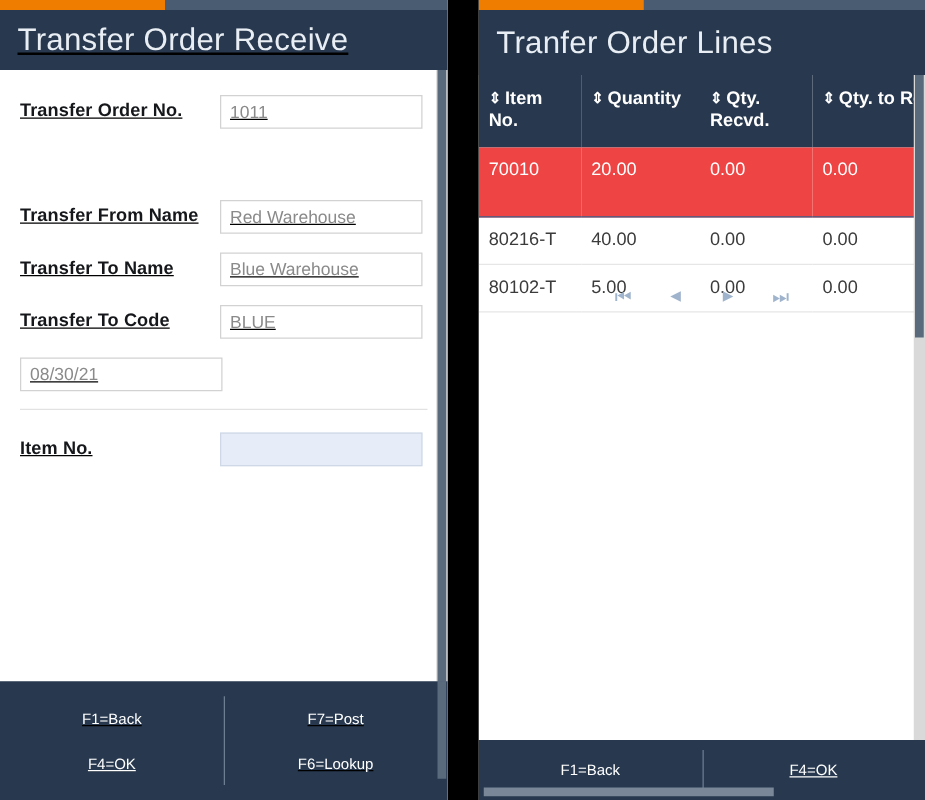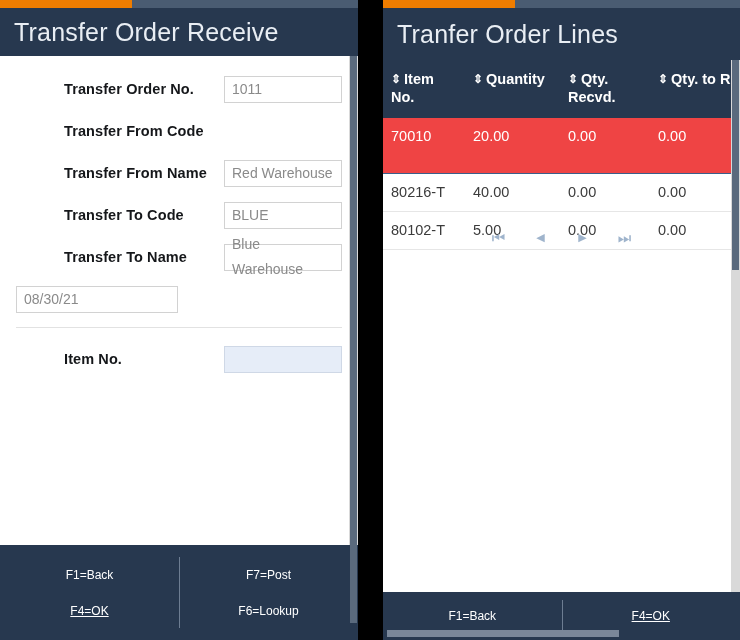--- a/index.html
+++ b/index.html
@@ -18,21 +18,21 @@
   
   .panel {
     position: absolute;
     top: 0;
     height: 640px;
     background: #ffffff;
     display: flex;
     flex-direction: column;
     overflow: hidden;
   }
-  .panel-left  { left: 0;   width: 358px; }
+  .panel-left  { left: 0;   width: 358px; text-decoration: underline; }
   .panel-right { left: 383px; width: 357px; }
 
   
   .progress-track {
     position: relative;
     height: 8px;
     width: 100%;
     background: #4a5c72;
     flex: 0 0 auto;
   }
@@ -76,21 +76,20 @@
     display: flex;
     align-items: center;
     height: 42px;
   }
   .form-label {
     flex: 0 0 160px;
     font-size: 14.5px;
     font-weight: bold;
     color: #15171a;
     letter-spacing: .1px;
-    margin-left: 48px;
   }
   .form-input {
     flex: 1 1 auto;
     height: 27px;
     border: 1px solid #d2d2d2;
     background: #fff;
     color: #8a8a8a;
     font-size: 14px;
     font-family: "Liberation Sans", sans-serif;
     padding: 0 7px;
@@ -249,36 +248,35 @@
 
     <div class="panel-body">
       <div class="form">
 
         <div class="form-row">
           <div class="form-label">Transfer Order No.</div>
           <div class="form-input">1011</div>
         </div>
 
         <div class="form-row">
-          <div class="form-label">Transfer From Code</div>
         </div>
 
         <div class="form-row">
           <div class="form-label">Transfer From Name</div>
           <div class="form-input">Red Warehouse</div>
         </div>
 
         <div class="form-row">
+          <div class="form-label">Transfer To Name</div>
+          <div class="form-input">Blue Warehouse</div>
+        </div>
+
+        <div class="form-row">
           <div class="form-label">Transfer To Code</div>
           <div class="form-input">BLUE</div>
-        </div>
-
-        <div class="form-row">
-          <div class="form-label">Transfer To Name</div>
-          <div class="form-input">Blue Warehouse</div>
         </div>
 
 
         <div class="form-row">
           <div class="form-input">08/30/21</div>
         </div>
 
         <div class="form-divider"></div>
 
         <div class="form-row">

